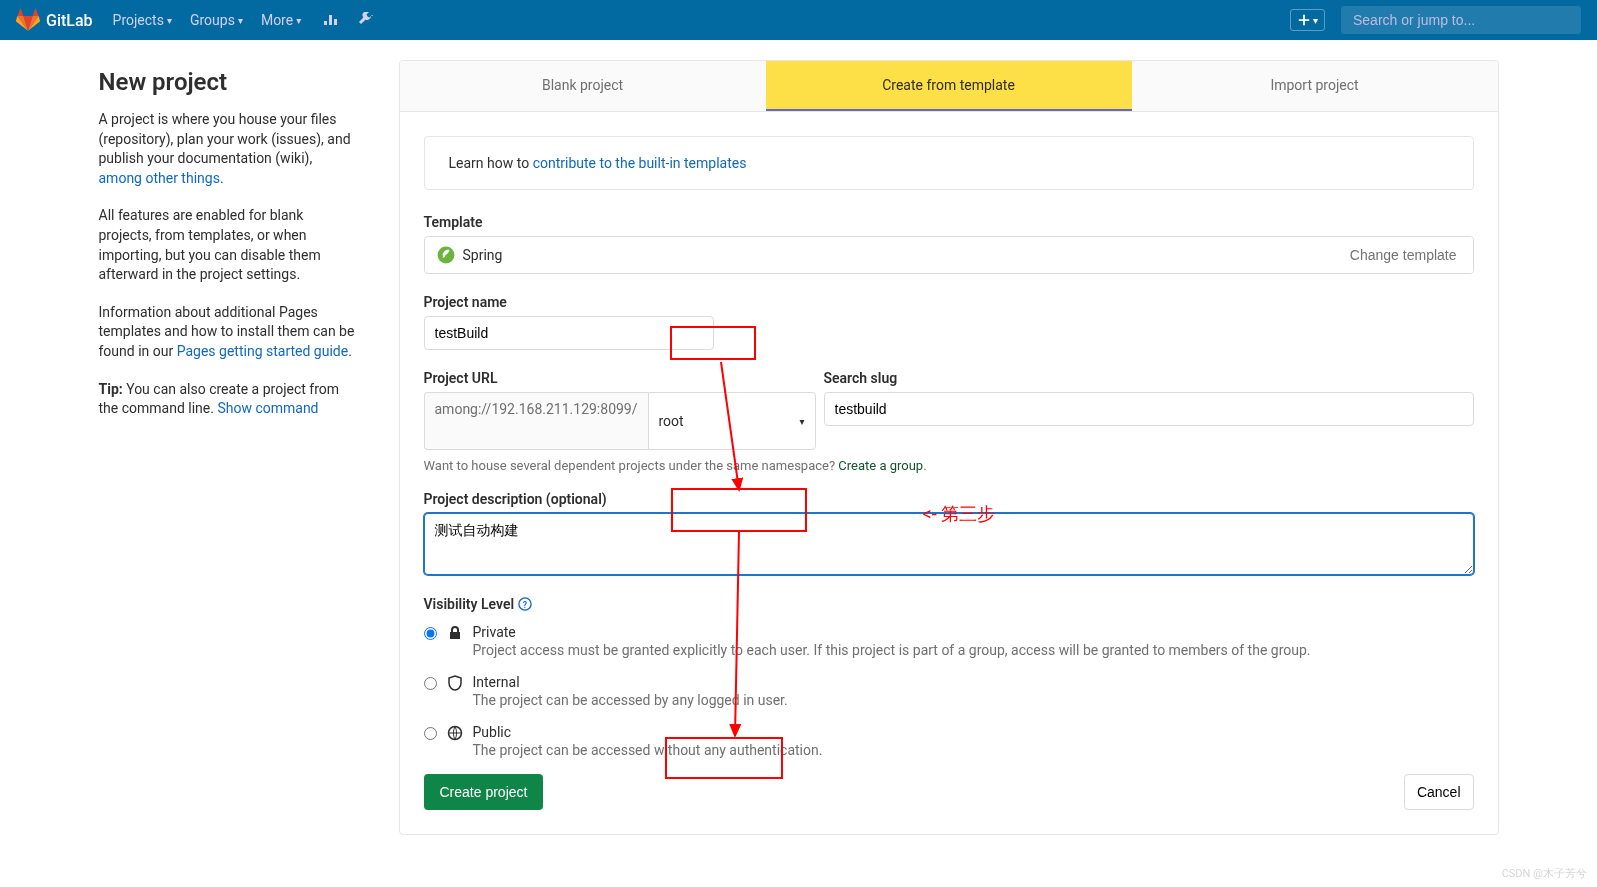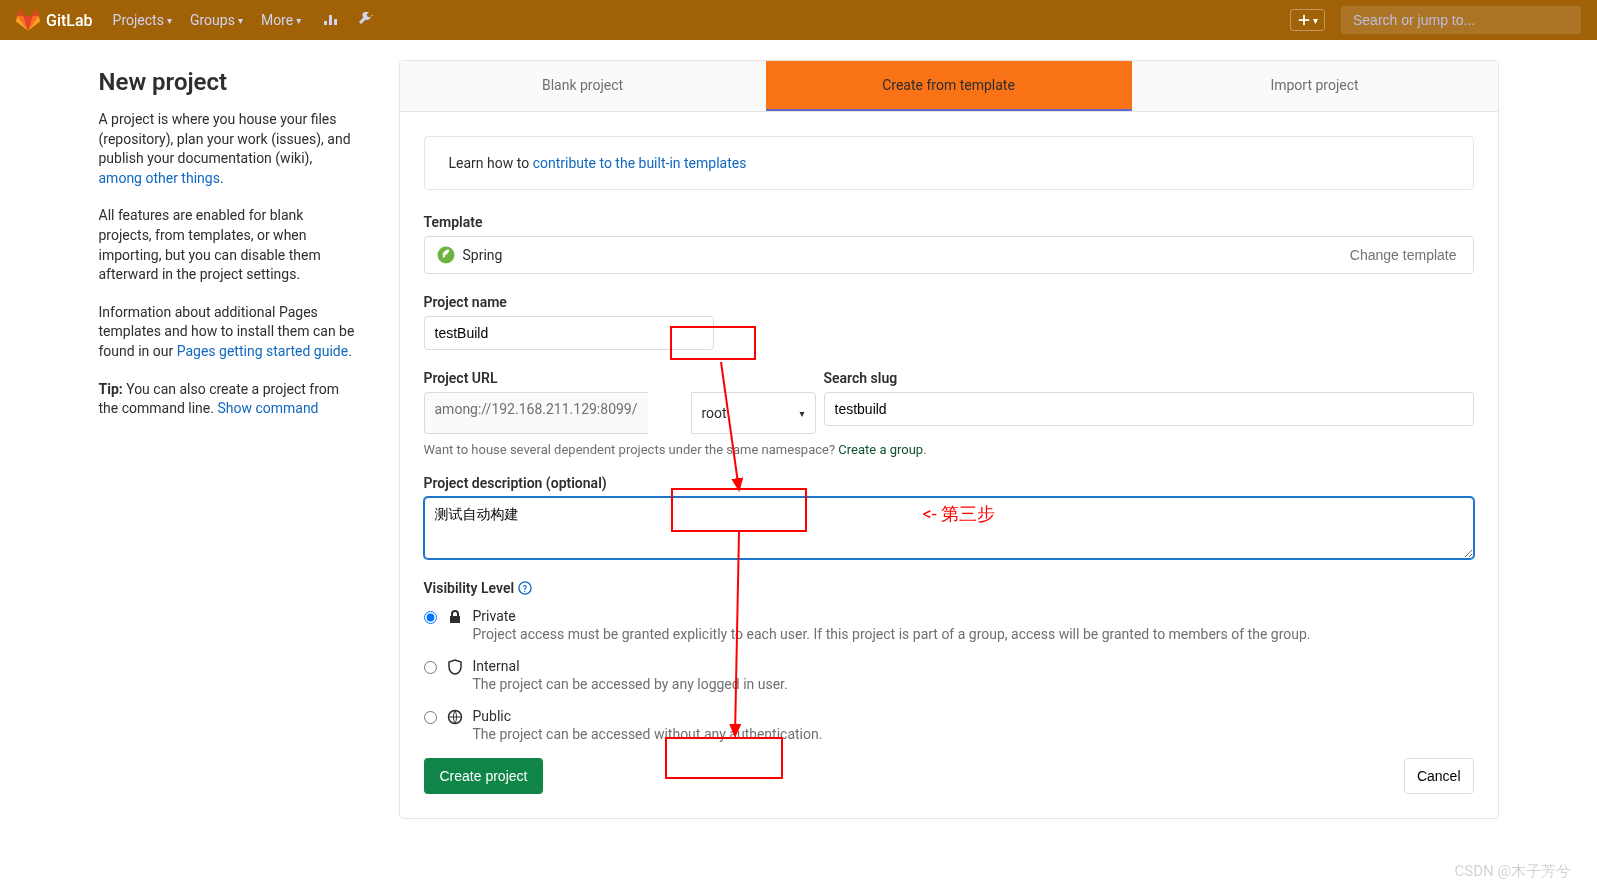--- a/index.html
+++ b/index.html
@@ -1,70 +1,70 @@
 <!DOCTYPE html>
 <html><head>
 <meta charset="utf-8">
 <style>
 * { box-sizing: border-box; margin: 0; padding: 0; }
 body { font-family: -apple-system, BlinkMacSystemFont, "Segoe UI", Roboto, sans-serif; font-size: 14px; color: #2e2e2e; background: #fff; }
-.navbar { background: #a16207; height: 40px; display: flex; align-items: center; padding: 0 16px; color: #fff; }
+.navbar { background: #0369a1; height: 40px; display: flex; align-items: center; padding: 0 16px; color: #fff; }
 .nav-logo { display: flex; align-items: center; gap: 6px; margin-right: 20px; }
 .nav-logo svg { width: 24px; height: 24px; }
 .nav-logo-text { font-size: 16px; font-weight: 500; color: #fff; }
 .nav-items { display: flex; gap: 18px; }
 .nav-item { color: #d1d1f0; font-size: 14px; cursor: pointer; display: flex; align-items: center; gap: 3px; }
 .nav-icons { display: flex; gap: 18px; margin-left: 22px; align-items: center; }
 .nav-icons svg { width: 16px; height: 16px; fill: #d1d1f0; }
 .nav-right { margin-left: auto; display: flex; align-items: center; gap: 16px; }
 .plus-dd { display:flex; align-items:center; gap:2px; border:1px solid rgba(255,255,255,0.35); padding:3px 6px; border-radius:3px;}
 .search { background: rgba(255,255,255,0.12); border: none; color: #fff; padding: 6px 12px; width: 240px; font-size: 14px; border-radius: 3px; }
 .search::placeholder { color: #bdbde0; }
 .content { display: flex; padding: 20px 40px; gap: 40px; max-width: 1480px; margin: 0 auto; position:relative;}
 .left-col { width: 260px; flex-shrink: 0; }
 .left-col h1 { font-size: 24px; font-weight: 600; margin-bottom: 14px; margin-top: 8px; }
 .left-col p { font-size: 14px; color: #2e2e2e; margin-bottom: 18px; line-height: 1.4; }
 .left-col a { color: #1068bf; text-decoration: none; }
 .right-col { flex: 1; border:1px solid #e5e5e5; border-radius:4px; overflow:hidden;}
 .tabs { display: flex; border-bottom: 1px solid #e5e5e5; background:#fafafa;}
 .tab { flex: 1; text-align: center; padding: 16px; color: #707070; cursor: pointer; font-size:14px;}
-.tab.active { border-bottom: 2px solid #6666c4; color: #2e2e2e; background:#f97316;}
+.tab.active { border-bottom: 2px solid #6666c4; color: #2e2e2e; background:#fde047;}
 .form-area { padding: 24px; }
 .callout { border: 1px solid #e5e5e5; border-radius: 4px; padding: 18px 24px; margin-bottom: 24px; color:#2e2e2e;}
 .callout a { color: #1068bf; text-decoration: none; }
 label.fl { display: block; font-size: 14px; color: #2e2e2e; margin-bottom: 6px; font-weight: 600; }
 .template-row { display: flex; border: 1px solid #dbdbdb; border-radius: 4px; overflow: hidden; margin-bottom: 20px; }
 .template-name { flex: 1; padding: 9px 12px; display: flex; align-items: center; gap: 8px; }
 .spring-icon { width:18px; height:18px;}
 .template-btn { border-left: 1px solid #dbdbdb; padding: 9px 16px; background: #fff; border: none; cursor: pointer; color:#737373; font-size:14px;}
 .form-control { width: 100%; border: 1px solid #dbdbdb; border-radius: 4px; padding: 8px 10px; font-size: 14px; }
 .row { display: flex; gap: 8px; margin-bottom:4px;}
 .col { flex: 1; }
 .col-sm { flex: 0 0 290px; }
 .url-row { display: flex; }
 .url-part { border: 1px solid #dbdbdb; padding: 8px 10px; color: #707070; background: #fafafa; border-right: none; border-radius: 4px 0 0 4px; font-size:14px;}
-.ns-dd { border: 1px solid #dbdbdb; padding: 12px 10px; flex: 1; display: flex; justify-content: space-between; align-items: center; border-radius: 0 4px 4px 0; color:#2e2e2e;font-size:14px;margin-left:43px;}
+.ns-dd { border: 1px solid #dbdbdb; padding: 20px 10px; flex: 1; display: flex; justify-content: space-between; align-items: center; border-radius: 0 4px 4px 0; color:#2e2e2e;font-size:14px;}
 .hint { font-size: 13px; color: #707070; margin-top: 8px; margin-bottom: 18px; }
 .hint a { color: #14532d; text-decoration: none; }
 textarea.form-control { resize: vertical; height: 62px; border-color:#1f75cb; box-shadow: 0 0 0 1px #1f75cb;}
 .vis-label { font-weight: 600; display: flex; align-items: center; gap: 4px; margin-top:18px; margin-bottom:12px;}
 .qicon{width:14px;height:14px;fill:#1068bf;}
 .radio-row { display: flex; gap: 10px; margin-bottom: 16px; align-items: flex-start; }
 .radio-row input { margin-top: 3px; }
 .ricon { width: 16px; height: 16px; fill: #2e2e2e; margin-top:1px;}
 .rtext .t { color: #2e2e2e; }
 .rtext .d { color: #707070; font-size: 14px; margin-top:2px;}
 .actions { display: flex; justify-content: space-between; margin-top: 10px; }
 .btn-primary { background: #108548; color: #fff; border: none; padding: 9px 16px; border-radius: 4px; cursor: pointer; font-size:14px;}
 .btn-cancel { background: #fff; border: 1px solid #dbdbdb; padding: 9px 12px; border-radius: 4px; cursor: pointer; font-size:14px;}
 .annot-box { position: absolute; border: 2px solid #ff0000; pointer-events: none; z-index:10;}
 .annot-text { position: absolute; color: #ff0000; font-size: 18px; z-index:10;}
 .annot-arrow { position: absolute; z-index:9;}
 .caret{font-size:10px;}
-.watermark{position:fixed;bottom:6px;right:26px;color:rgba(0,0,0,0.18);font-size:15px;}
+.watermark{position:fixed;bottom:6px;right:10px;color:rgba(0,0,0,0.18);font-size:11px;}
 </style>
 </head>
 <body>
 
 <div class="navbar">
   <div class="nav-logo">
     <svg viewBox="0 0 36 36">
         <path fill="#e24329" d="M18 34L11 12h14z"></path>
         <path fill="#fc6d26" d="M18 34L11 12H2z"></path>
         <path fill="#fca326" d="M2 12l-2 7c-.2.6 0 1.2.5 1.6L18 34z"></path>

